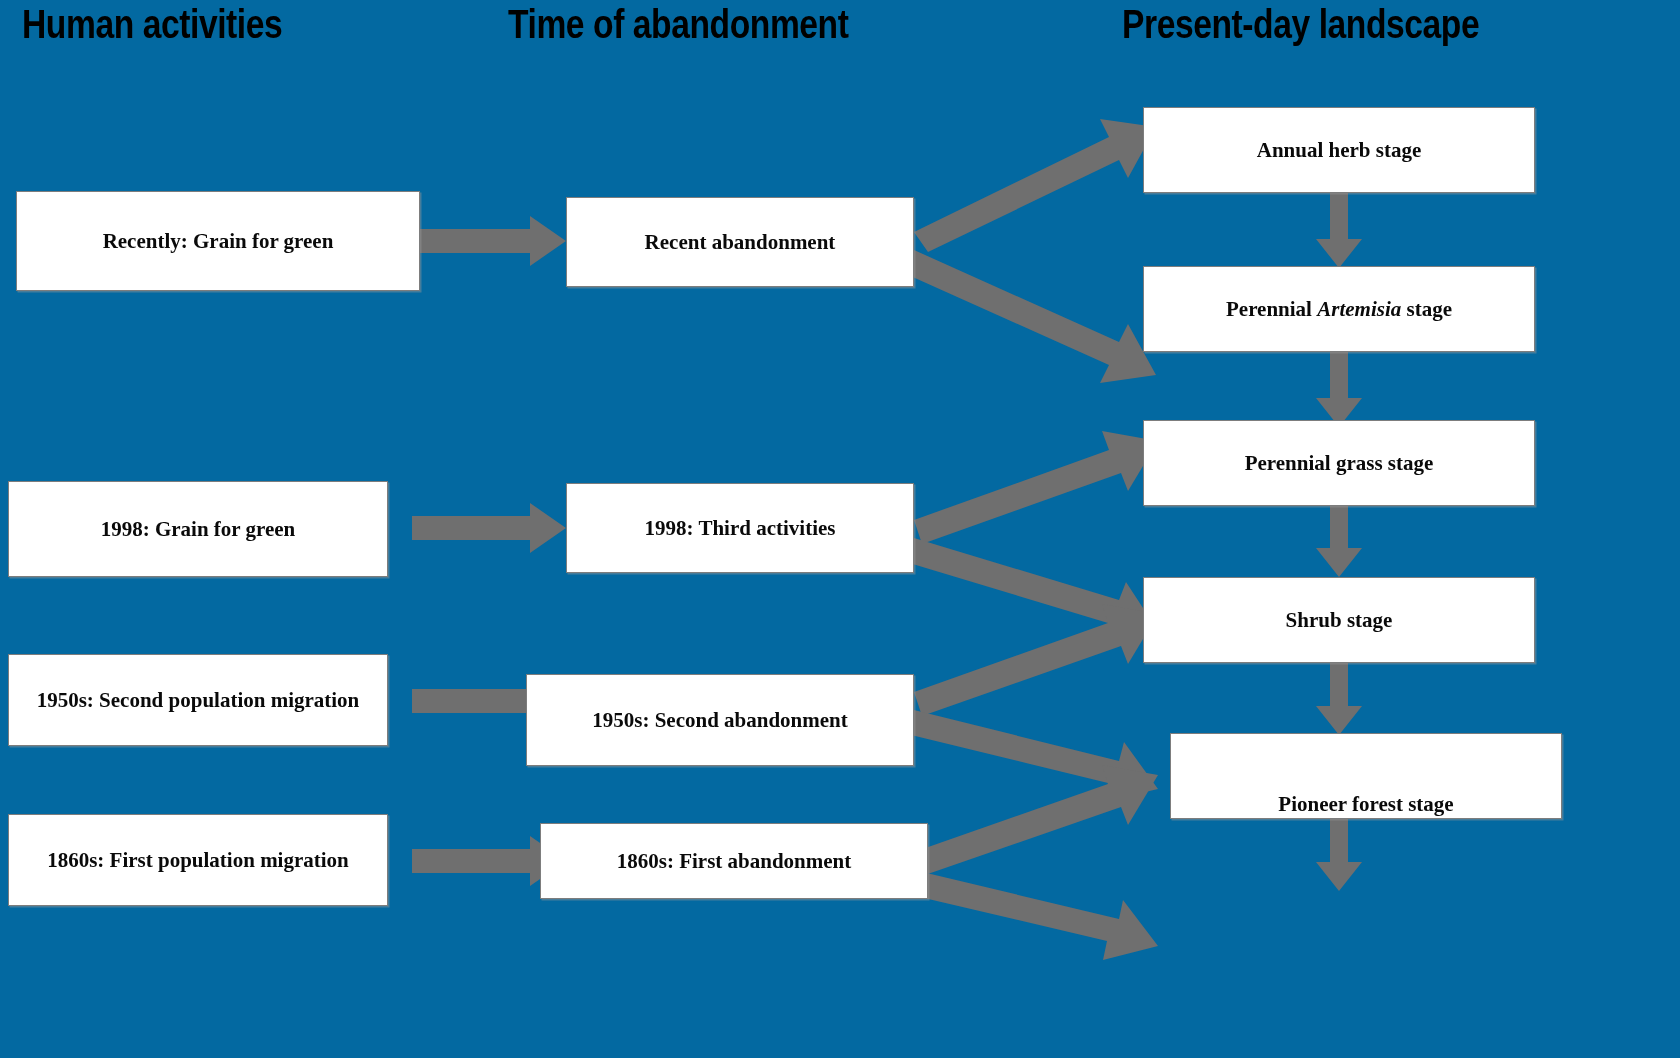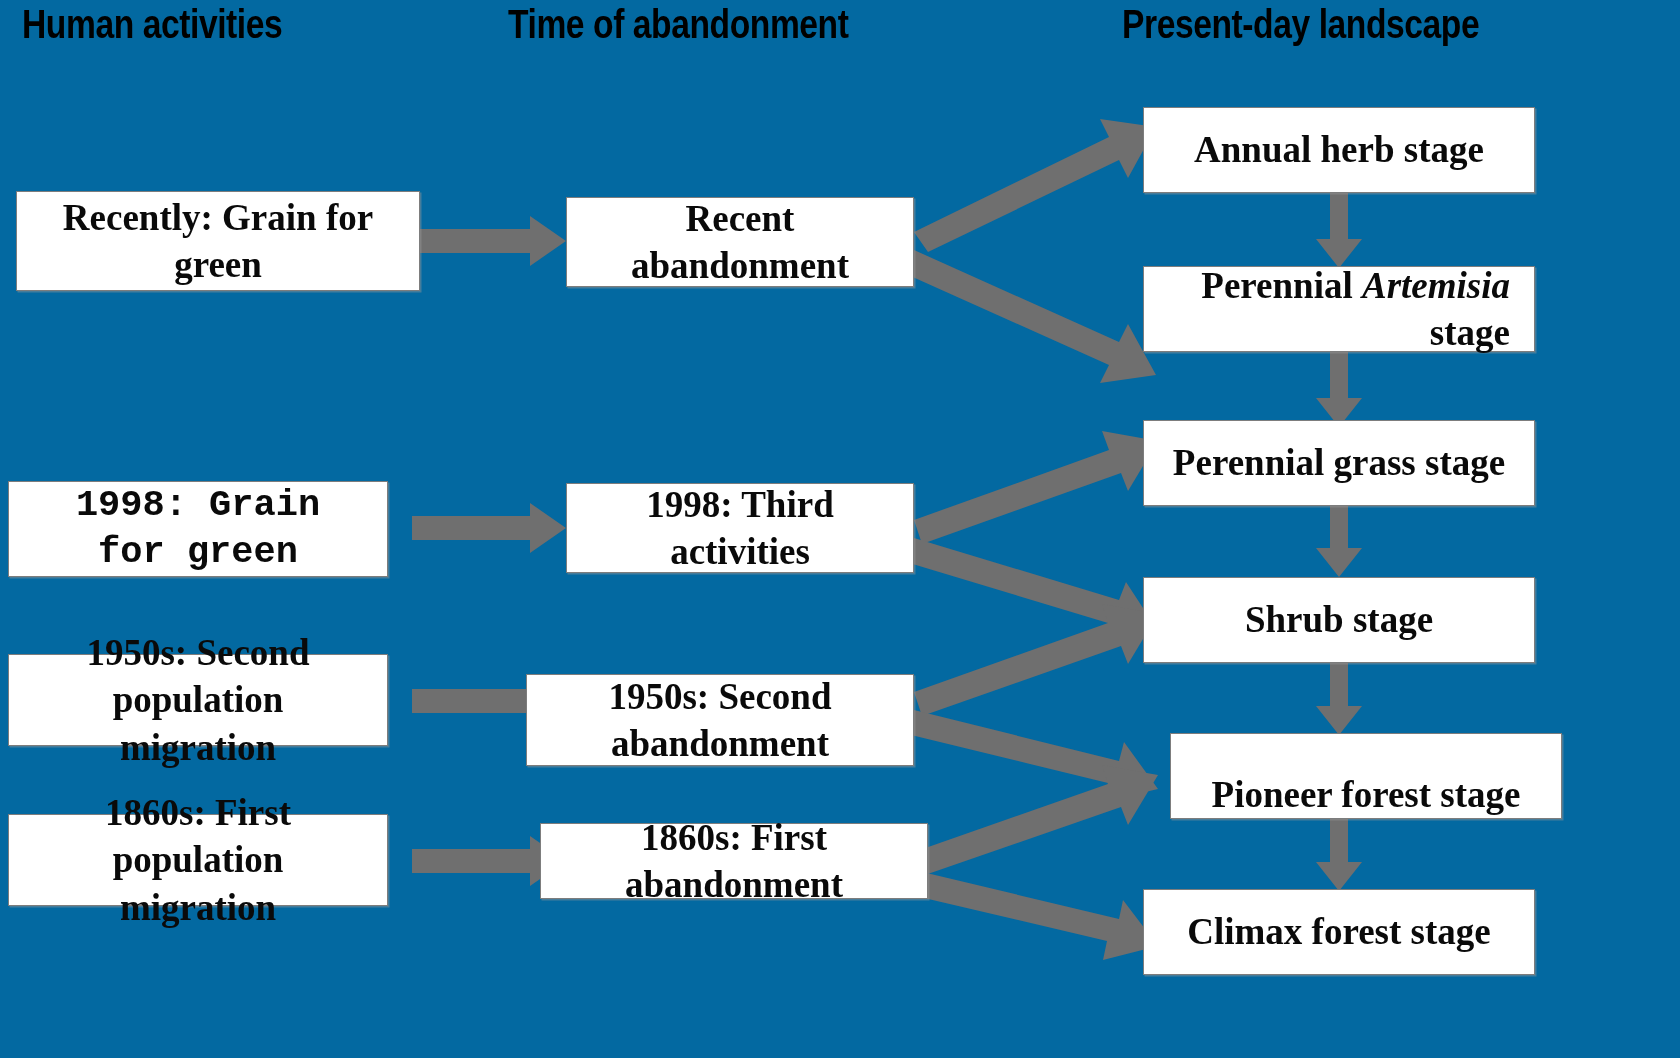--- a/index.html
+++ b/index.html
@@ -38,24 +38,24 @@
     box-sizing: border-box;
     background: #ffffff;
     border: 1.6px solid #7d7d7d;
     box-shadow: 1.5px 1.5px 0 0 rgba(150,150,150,0.45);
     display: flex;
     align-items: center;
     justify-content: center;
     text-align: center;
     font-family: "Liberation Serif", serif;
     font-weight: bold;
-    font-size: 37px;
+    font-size: 21px;
     color: #0a0a0a;
     line-height: 1.28;
-    padding: 0 24px;
+    padding: 0 8px;
   }
   .node-box .lbl { display: block; width: 100%; }
   .node-box i { font-style: italic; }
 
   
   #arrow-layer {
     position: absolute;
     left: 0; top: 0;
     width: 1680px;
     height: 1058px;
@@ -109,21 +109,21 @@
       <polygon points="1330,506 1348,506 1348,548 1362,548 1339,577 1316,548 1330,548"></polygon>
       <polygon points="1330,663 1348,663 1348,706 1362,706 1339,735 1316,706 1330,706"></polygon>
       <polygon points="1330,819 1348,819 1348,862 1362,862 1339,891 1316,862 1330,862"></polygon>
     </g>
   </svg>
 
   <div class="node-box" id="box-recently-grain" style="left:16px;  top:191px; width:404px; height:100px;">
     <span class="lbl">Recently: Grain for green</span>
   </div>
 
-  <div class="node-box" id="box-1998-grain" style="left:8px;  top:481px; width:380px; height:96px;font-family:Liberation Mono, monospace;">
+  <div class="node-box" id="box-1998-grain" style="left:8px;  top:481px; width:380px; height:96px;">
     <span class="lbl">1998: Grain for green</span>
   </div>
 
   <div class="node-box" id="box-1950s-migration" style="left:8px;  top:654px; width:380px; height:92px;">
     <span class="lbl">1950s: Second population migration</span>
   </div>
 
   <div class="node-box" id="box-1860s-migration" style="left:8px;  top:814px; width:380px; height:92px;">
     <span class="lbl">1860s: First population migration</span>
   </div>
@@ -141,33 +141,30 @@
   </div>
 
   <div class="node-box" id="box-1860s-abandonment" style="left:526px; top:823px; width:388px; height:76px;margin-left:14px;">
     <span class="lbl">1860s: First abandonment</span>
   </div>
 
   <div class="node-box" id="box-annual-herb" style="left:1143px; top:107px; width:392px; height:86px;">
     <span class="lbl">Annual herb stage</span>
   </div>
 
-  <div class="node-box" id="box-perennial-artemisia" style="left:1143px; top:266px; width:392px; height:86px;text-align:right;">
+  <div class="node-box" id="box-perennial-artemisia" style="left:1143px; top:266px; width:392px; height:86px;">
     <span class="lbl">Perennial <i>Artemisia</i> stage</span>
   </div>
 
   <div class="node-box" id="box-perennial-grass" style="left:1143px; top:420px; width:392px; height:86px;">
     <span class="lbl">Perennial grass stage</span>
   </div>
 
   <div class="node-box" id="box-shrub" style="left:1143px; top:577px; width:392px; height:86px;">
     <span class="lbl">Shrub stage</span>
   </div>
 
   <div class="node-box" id="box-pioneer-forest" style="left:1170px; top:733px; width:392px; height:86px;align-items:flex-end;">
     <span class="lbl">Pioneer forest stage</span>
   </div>
 
-  <div class="node-box" id="box-climax-forest" style="left:1143px; top:889px; width:392px; height:86px;">
-    <span class="lbl">Climax forest stage</span>
-  </div>
 
 </div>
 
 </body></html>

